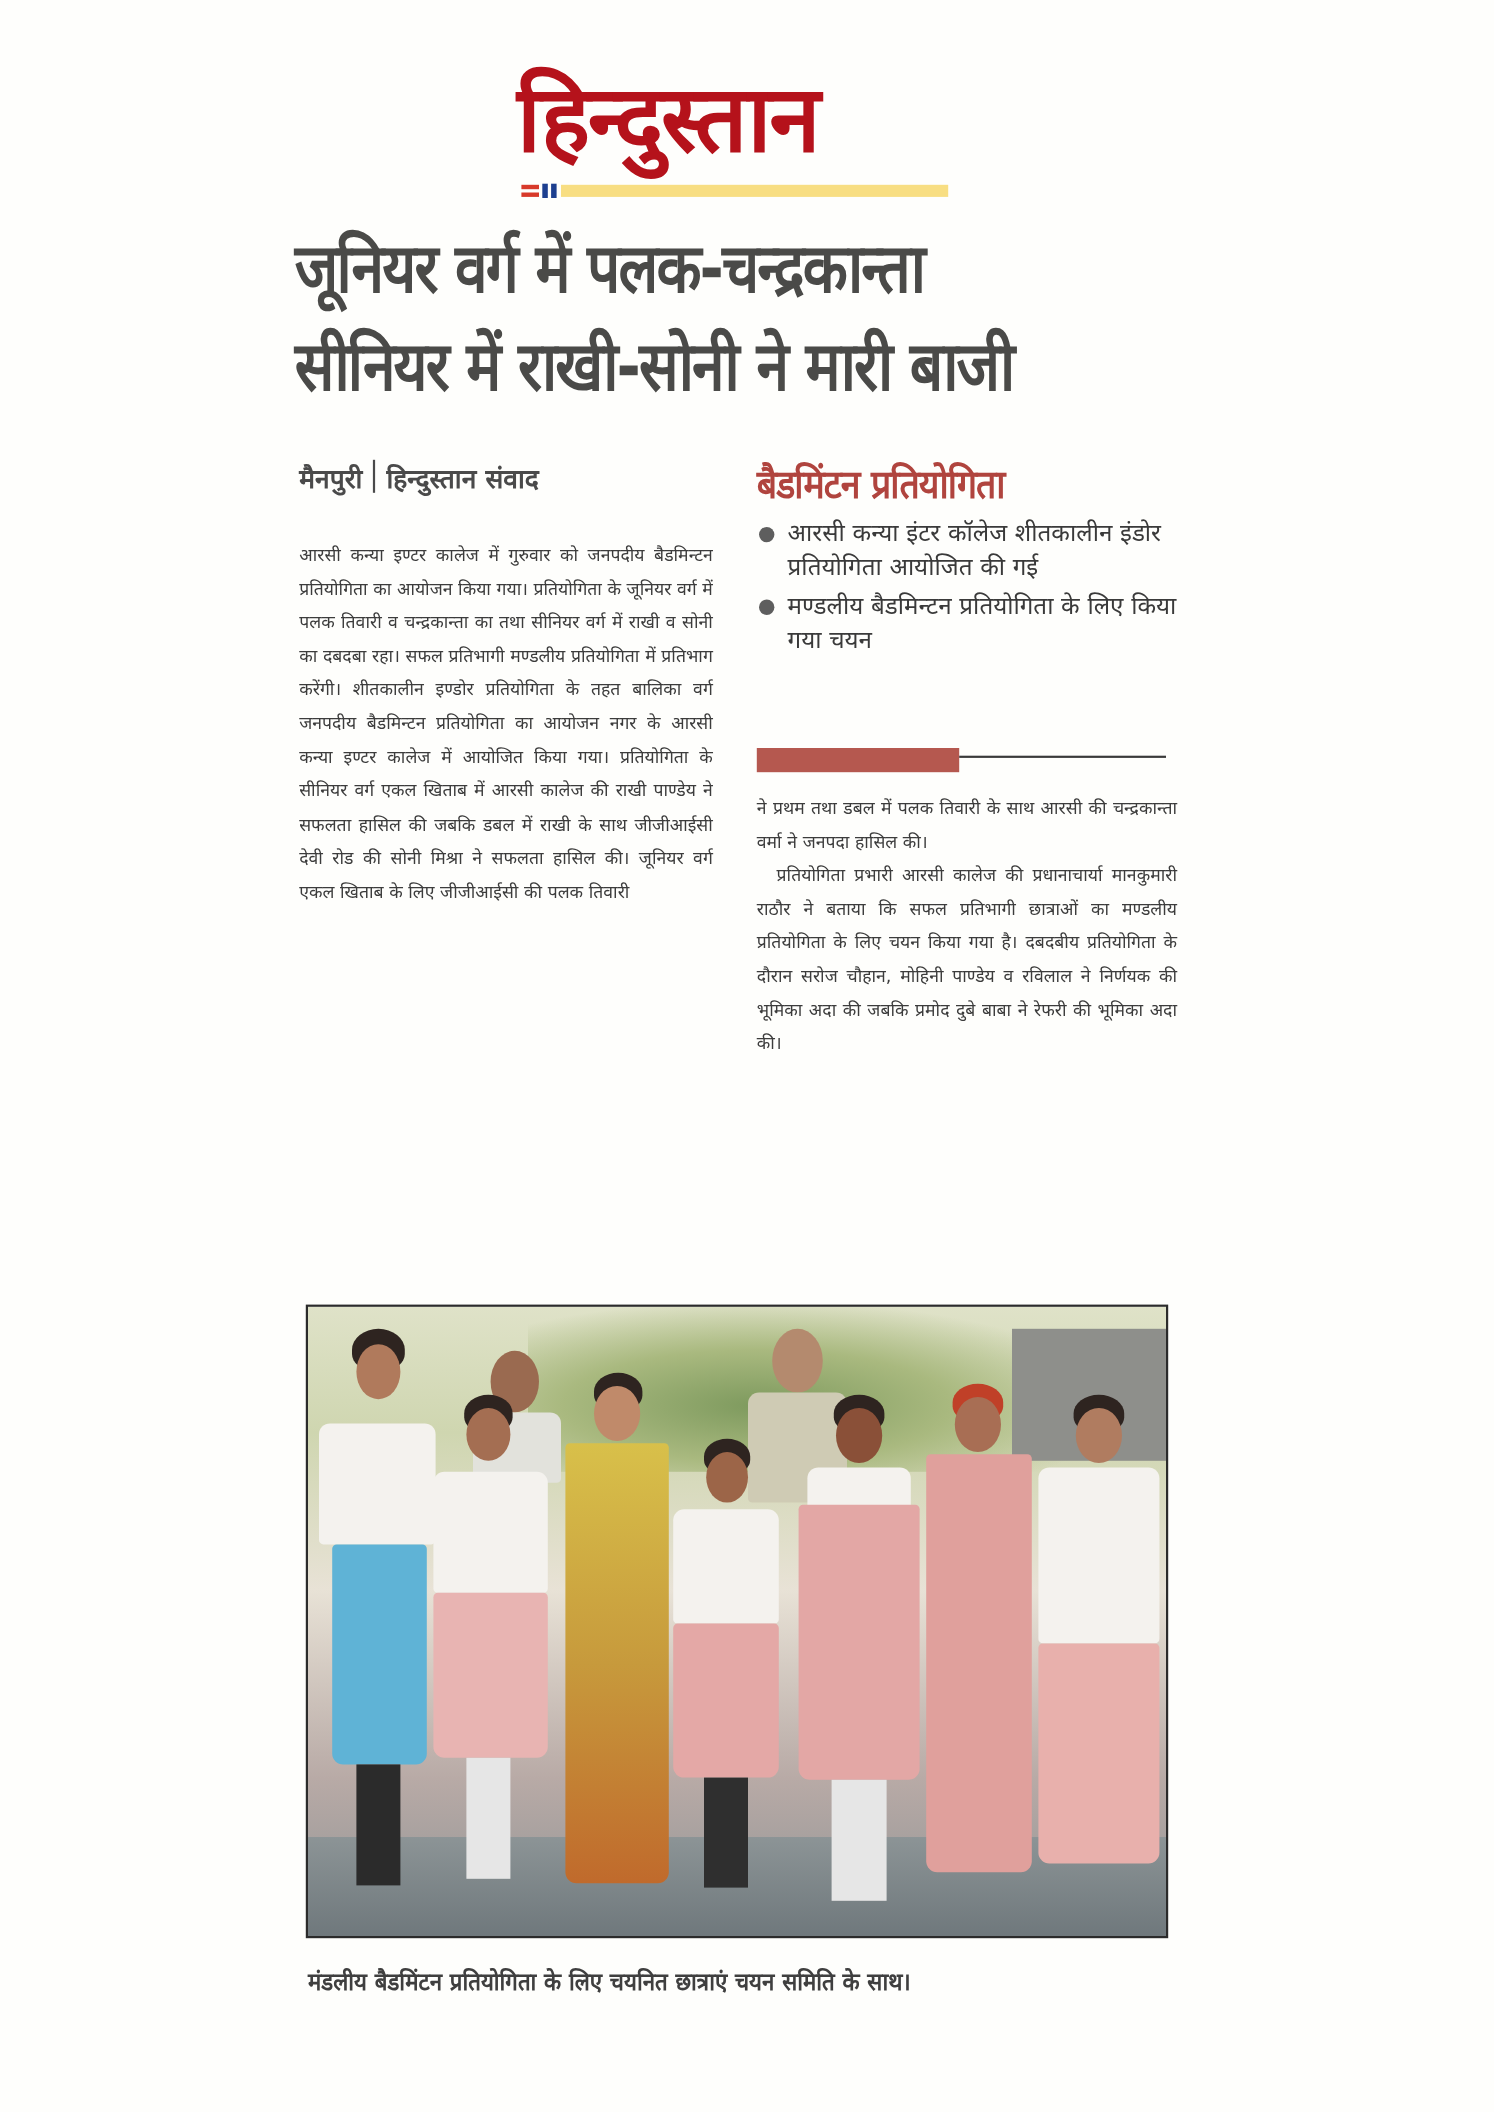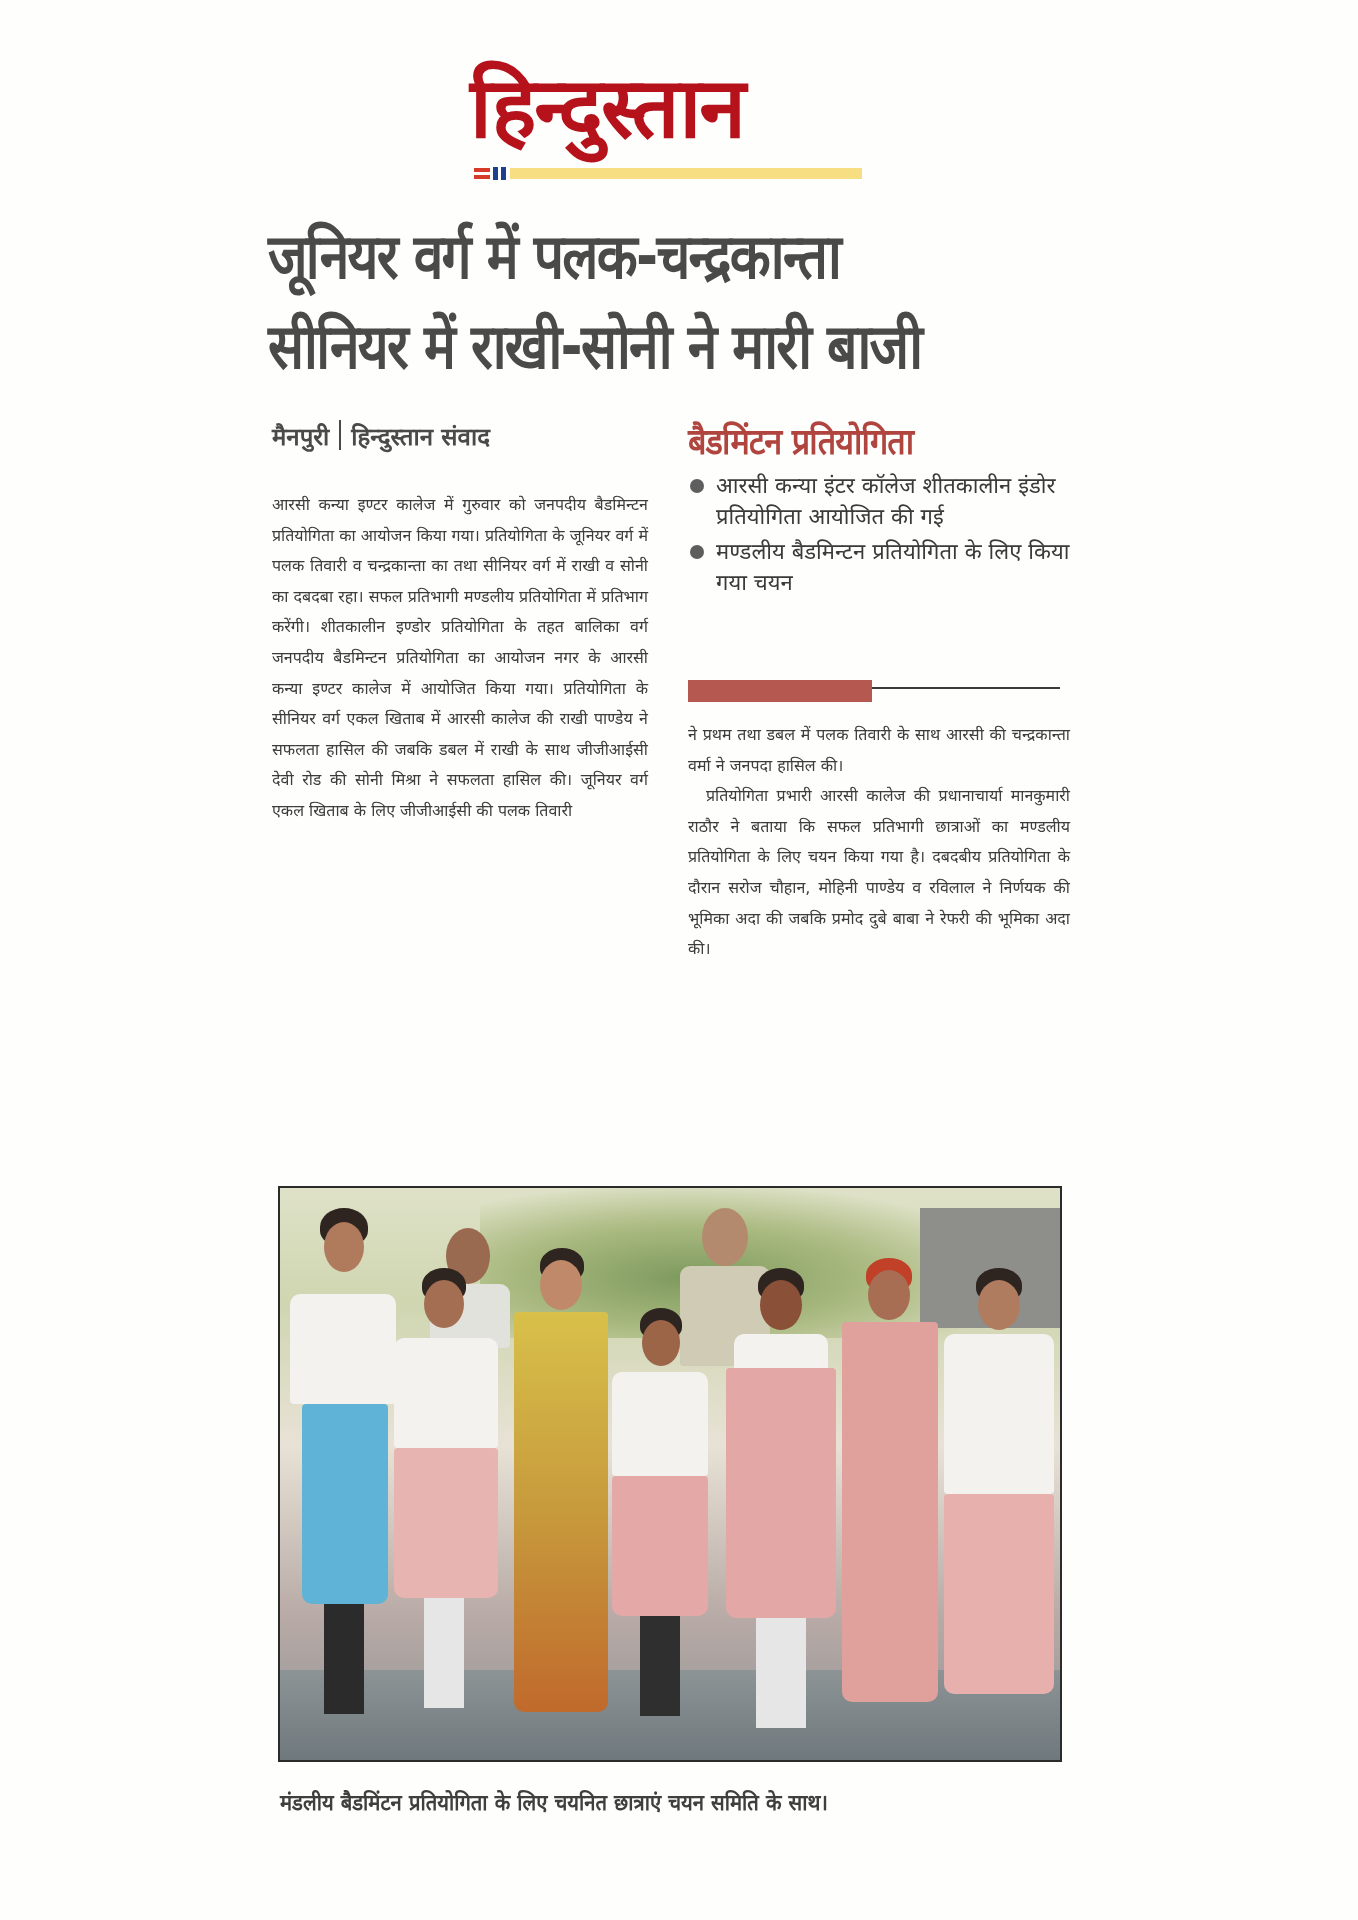--- a/index.html
+++ b/index.html
@@ -67,21 +67,21 @@
     .masthead-bar .yellow {
       position: absolute;
       left: 40px; top: 2px;
       width: 352px; height: 11px;
       background: #f8de82;
     }
 
     
     .headline {
       position: absolute;
-      left: 268px; top: 212px;
+      left: 268px; top: 199px;
       width: 800px;
     }
     .headline-line {
       display: block;
       font-family: "DejaVu Sans", sans-serif;
       font-weight: bold;
       font-size: 62px;
       line-height: 90px;
       color: #4a4a48;
       white-space: nowrap;
@@ -89,21 +89,21 @@
       transform: scaleX(0.86);
       transform-origin: left center;
     }
 
     
     .byline {
       position: absolute;
       left: 272px; top: 418px;
       height: 34px;
       display: flex;
-      align-items: center;
+      align-items: flex-start;
       gap: 10px;
       font-weight: bold;
       font-size: 24px;
       color: #4a4a4a;
       white-space: nowrap;
     }
     .byline .sep {
       width: 2px; height: 30px; background: #4a4a4a;
     }
 

